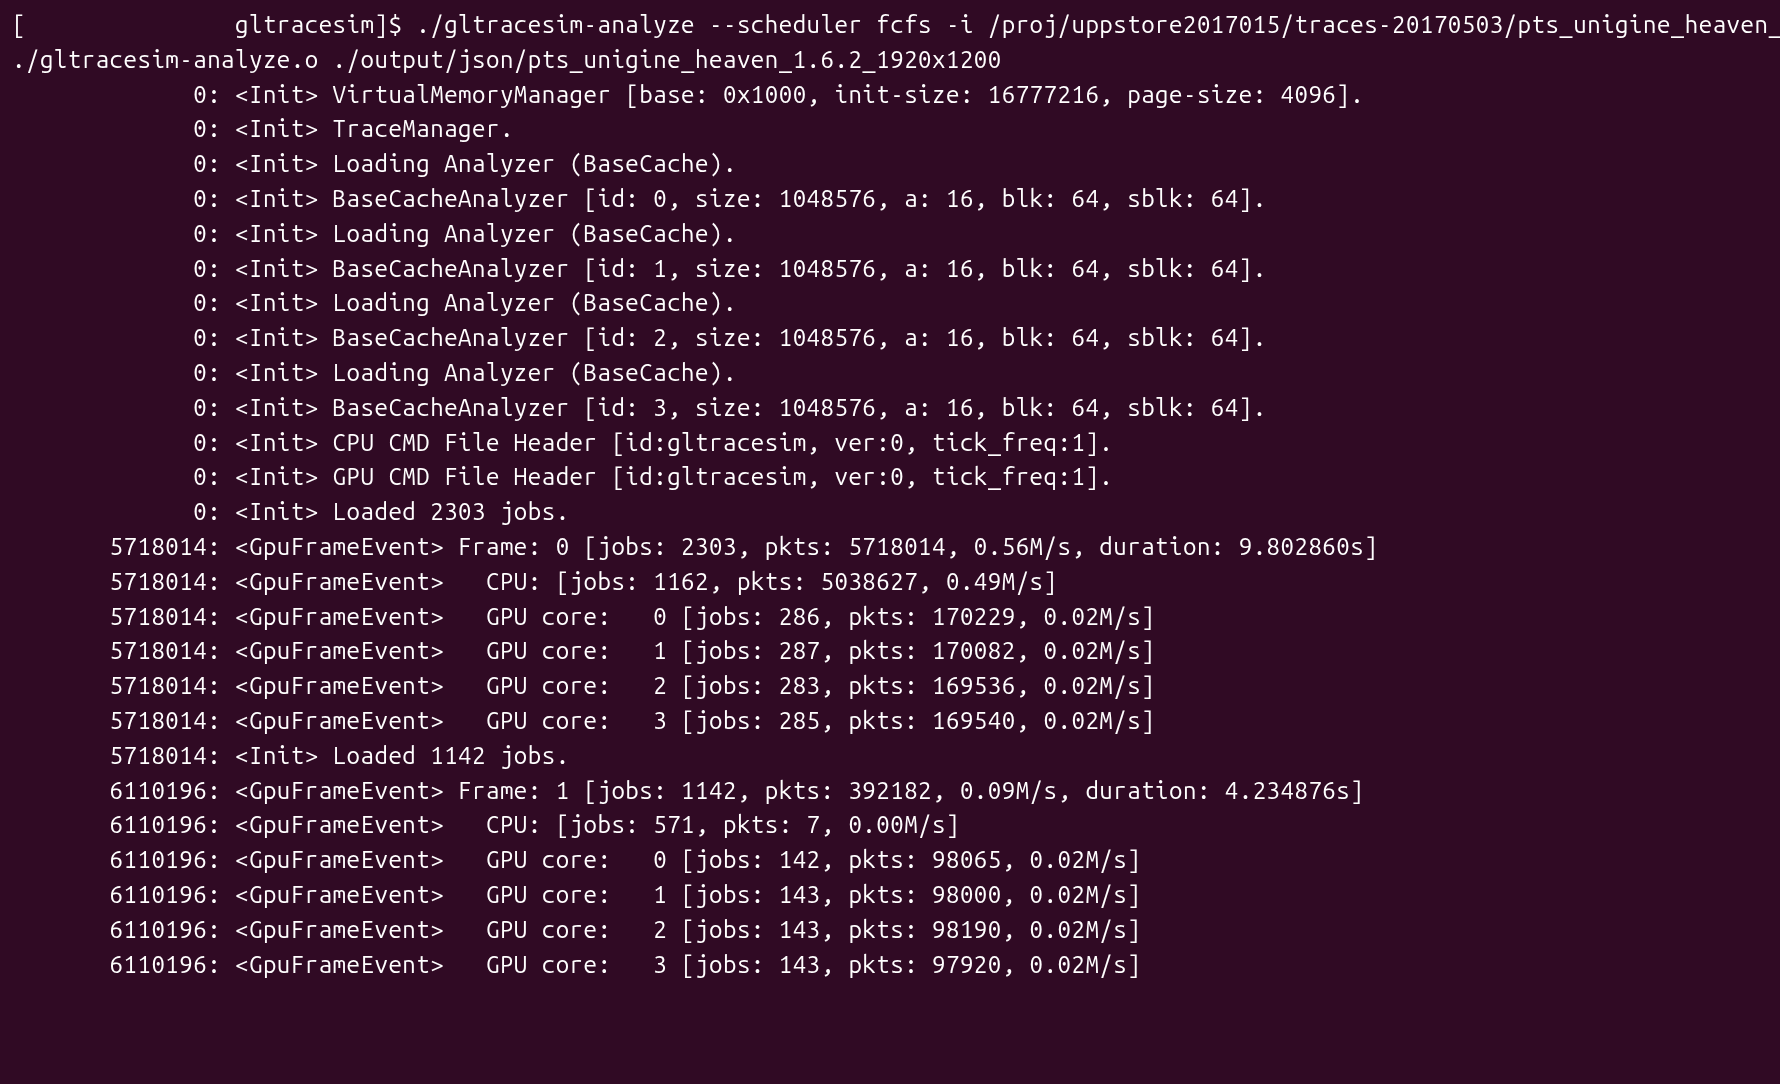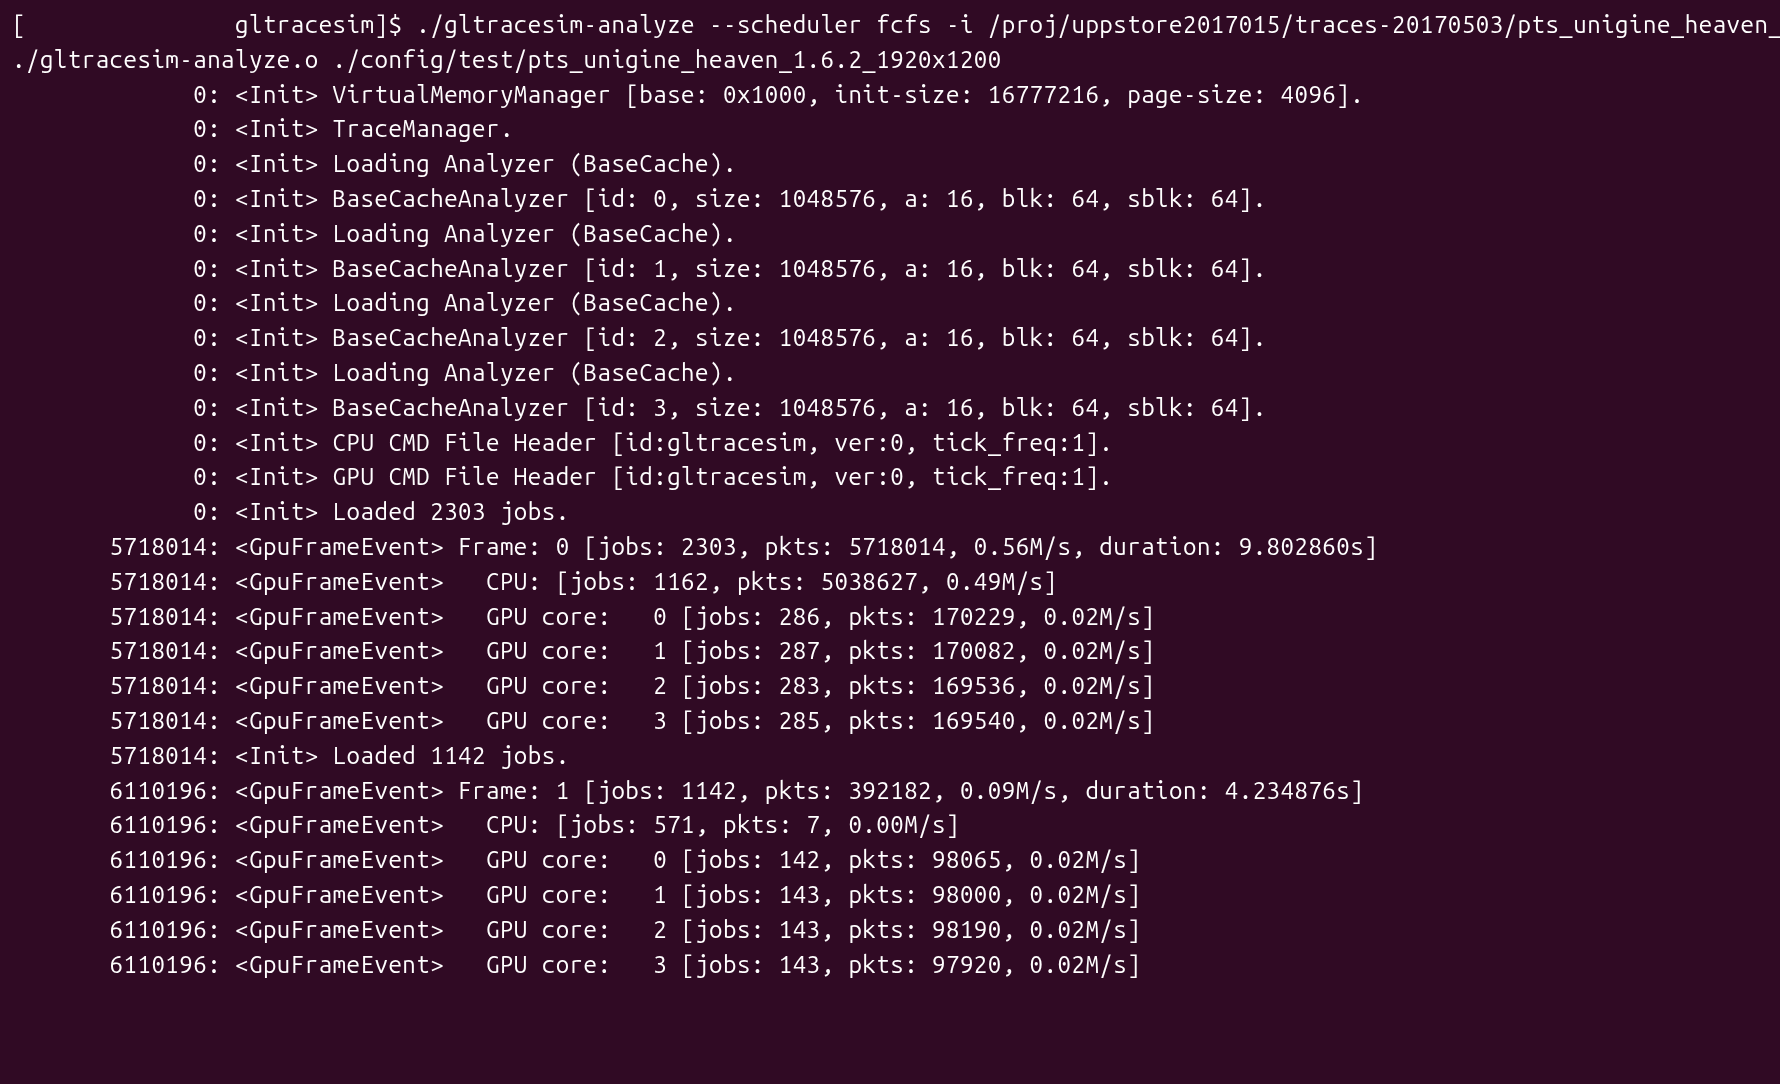--- a/index.html
+++ b/index.html
@@ -17,21 +17,21 @@
   .terminal {
     padding: 8px 12px;
     white-space: pre;
     letter-spacing: 0.5px;
   }
 </style>
 </head>
 <body>
 
 <div class="terminal"><span>[               gltracesim]$ </span><span>./gltracesim-analyze --scheduler fcfs -i /proj/uppstore2017015/traces-20170503/pts_unigine_heaven_1.6.2_1920x1200 -o ./output/test/pts_unigine_heaven_1.6.2_1920x1200 -f 110 -w 112 -n 4 -m ../config/base-4.json -d Init,Warn,GpuFrameEvent</span>
-<span>./gltracesim-analyze.o ./config/test/pts_unigine_heaven_1.6.2_1920x1200</span>
+<span>./gltracesim-analyze.o ./output/json/pts_unigine_heaven_1.6.2_1920x1200</span>
 <span>             0: &lt;Init&gt; VirtualMemoryManager [base: 0x1000, init-size: 16777216, page-size: 4096].</span>
 <span>             0: &lt;Init&gt; TraceManager.</span>
 <span>             0: &lt;Init&gt; Loading Analyzer (BaseCache).</span>
 <span>             0: &lt;Init&gt; BaseCacheAnalyzer [id: 0, size: 1048576, a: 16, blk: 64, sblk: 64].</span>
 <span>             0: &lt;Init&gt; Loading Analyzer (BaseCache).</span>
 <span>             0: &lt;Init&gt; BaseCacheAnalyzer [id: 1, size: 1048576, a: 16, blk: 64, sblk: 64].</span>
 <span>             0: &lt;Init&gt; Loading Analyzer (BaseCache).</span>
 <span>             0: &lt;Init&gt; BaseCacheAnalyzer [id: 2, size: 1048576, a: 16, blk: 64, sblk: 64].</span>
 <span>             0: &lt;Init&gt; Loading Analyzer (BaseCache).</span>
 <span>             0: &lt;Init&gt; BaseCacheAnalyzer [id: 3, size: 1048576, a: 16, blk: 64, sblk: 64].</span>

